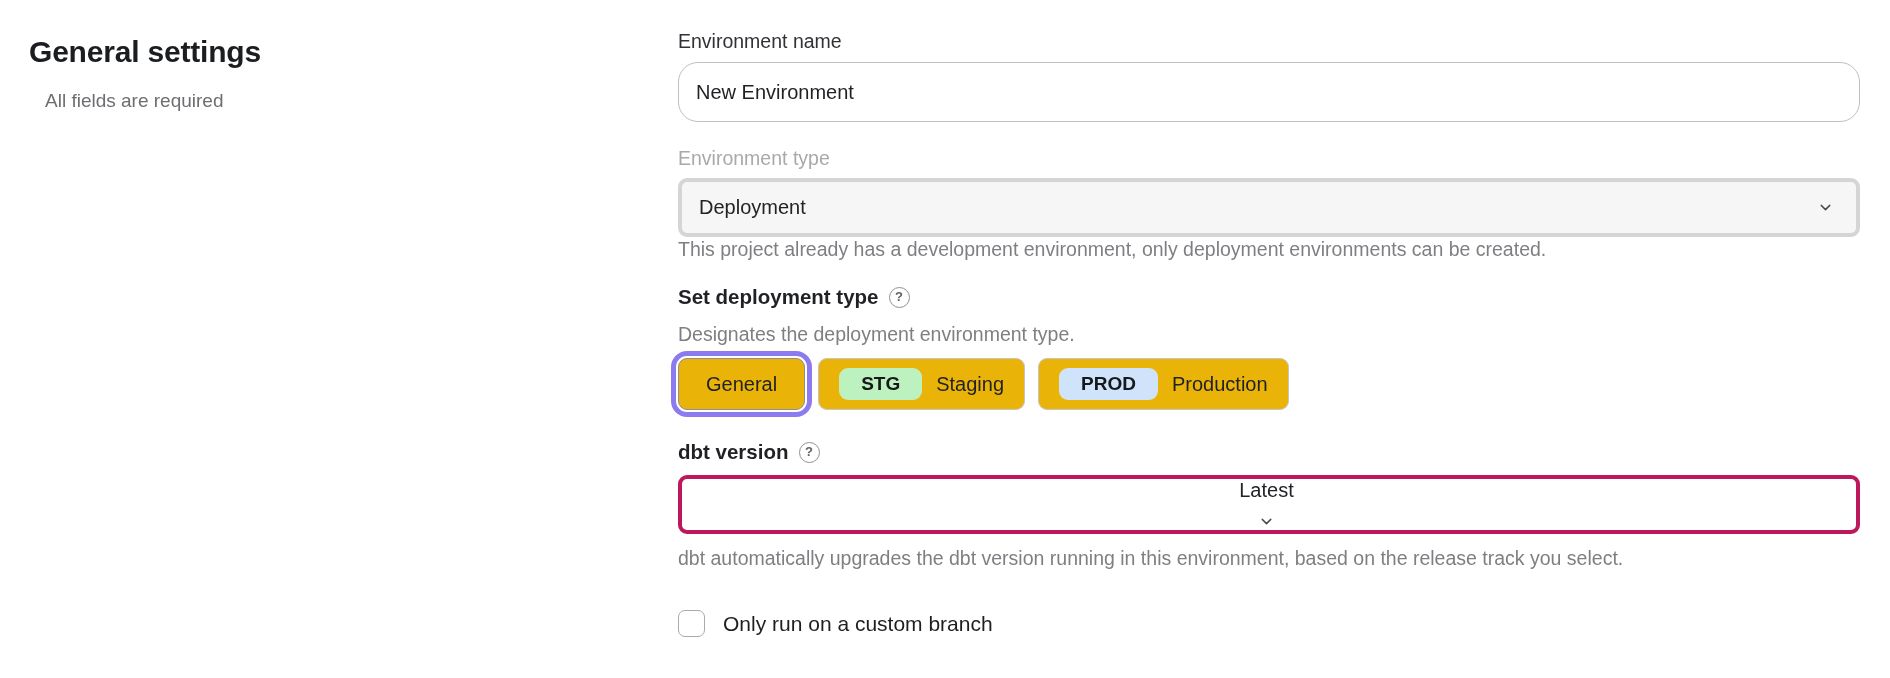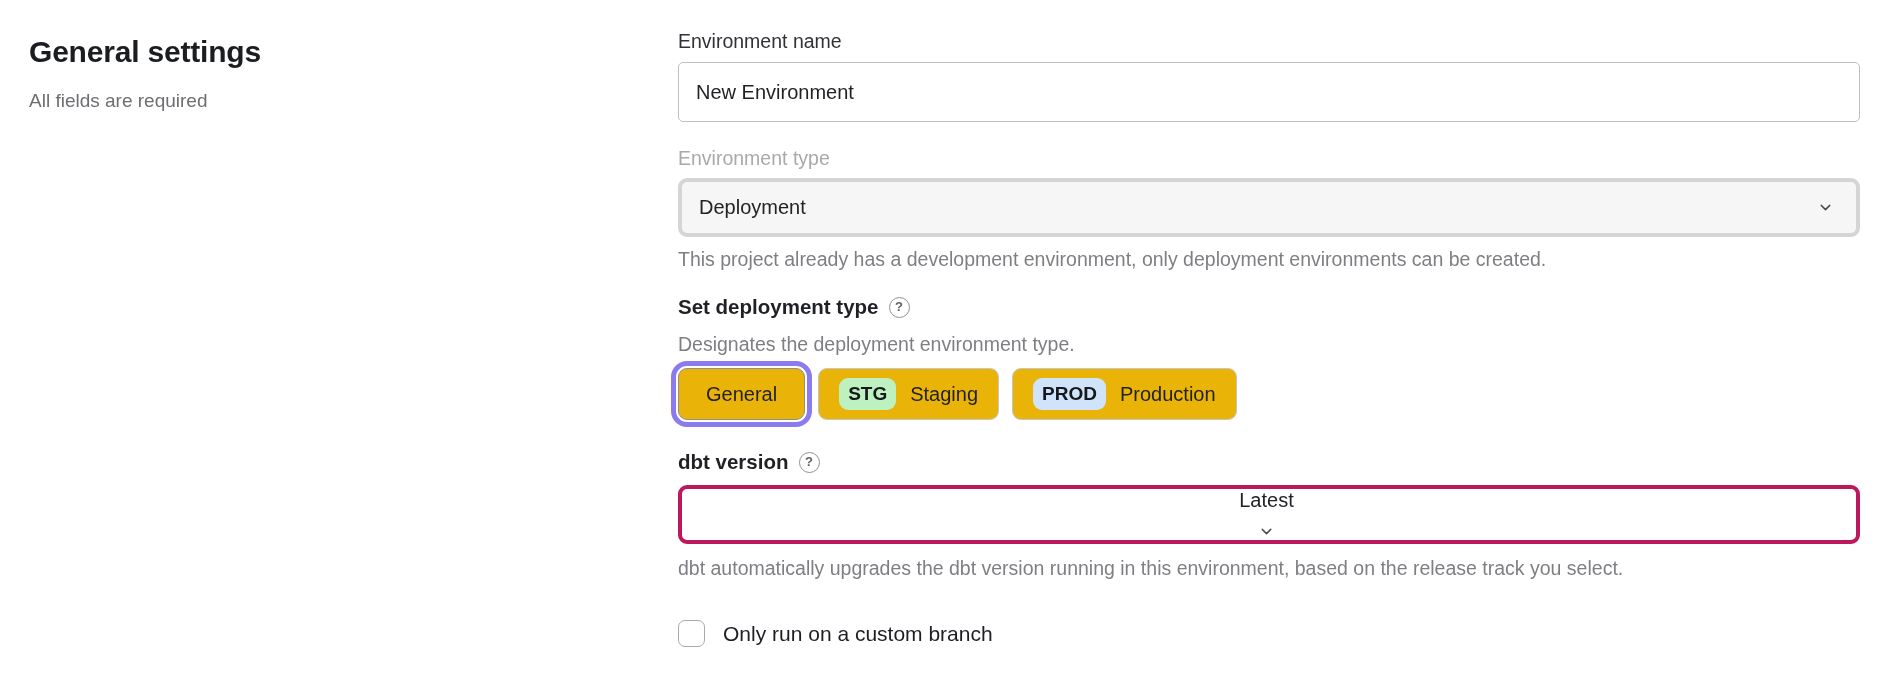--- a/index.html
+++ b/index.html
@@ -19,41 +19,41 @@
     grid-template-columns:649px 1182px;
     padding-left:29px;
     width:1890px;height:616px;
   }
 
   
   .left{padding-top:34px;}
   .left-title{
     margin:0;font-size:30px;font-weight:700;letter-spacing:-0.2px;color:#1b1d20;line-height:35px;
   }
-  .left-sub{margin:20px 0 0;font-size:19px;color:#6d6e71;line-height:23px;}
+  .left-sub{margin:20px 16px 0;font-size:19px;color:#6d6e71;line-height:23px;}
 
   
   .form{padding-top:30px;}
   .field-label{font-size:19.5px;font-weight:500;color:#303236;line-height:23px;}
   .field-label.muted{color:#a8a9ad;}
   .text-input{
     display:block;margin-top:9px;width:100%;height:60px;
-    border:1px solid #c1bfc0;border-radius:5px;background:#fff;
+    border:1px solid #c1bfc0;border-radius:20px;background:#fff;
     font-family:inherit;font-size:20px;color:#1f2125;padding:0 17px;outline:none;
   }
   .select{
     margin-top:8px;height:59px;width:100%;
     border:4px solid #be185d;border-radius:9px;background:#fff;
     display:flex;align-items:center;justify-content:space-between;
     padding:0 22px 0 17px;cursor:pointer;
   }
   .select.disabled{background:#f6f6f7;border-color:#d5d5d8;cursor:default;}
   .select-value{font-size:20px;color:#212327;font-weight:500;}
   .chevron{flex:0 0 auto;display:block;}
-  .helper{margin-top:11px;font-size:19.5px;color:#7e7f83;line-height:23px;}
+  .helper{margin-top:1px;font-size:19.5px;color:#7e7f83;line-height:23px;}
 
   .section-head{
     margin-top:24px;display:flex;align-items:center;gap:10px;
     font-size:20.5px;font-weight:600;color:#1f2125;line-height:24px;
   }
   .section-head.v2{margin-top:30px;}
   .help-circle{
     width:21px;height:21px;border:1.6px solid #8f9094;border-radius:50%;
     display:inline-flex;align-items:center;justify-content:center;
     font-size:13px;font-weight:700;color:#5f6064;cursor:pointer;flex:0 0 auto;
@@ -66,21 +66,21 @@
     display:inline-flex;align-items:center;gap:14px;padding:0 20px;
     font-family:inherit;font-size:20px;color:#1f2125;font-weight:500;cursor:pointer;
   }
   .type-btn.selected{
     border-color:#8e8e93;
     outline:5px solid var(--accent);
     outline-offset:2px;
     padding:0 27px;
   }
   .badge{
-    border-radius:9px;padding:5px 9px;font-size:19px;font-weight:600;color:#17181b;line-height:22px;
+    border-radius:9px;padding:5px 22px;font-size:19px;font-weight:600;color:#17181b;line-height:22px;
   }
   .badge.stg{background:var(--stg);}
   .badge.prod{background:var(--prod);}
 
   .select.v2{margin-top:11px;flex-direction:column;}
   .helper.v2{margin-top:13px;}
 
   .checkbox-row{margin-top:40px;display:flex;align-items:center;gap:18px;}
   .checkbox{
     width:27px;height:27px;border:1.5px solid #a9aaae;border-radius:7px;background:#fff;cursor:pointer;flex:0 0 auto;

